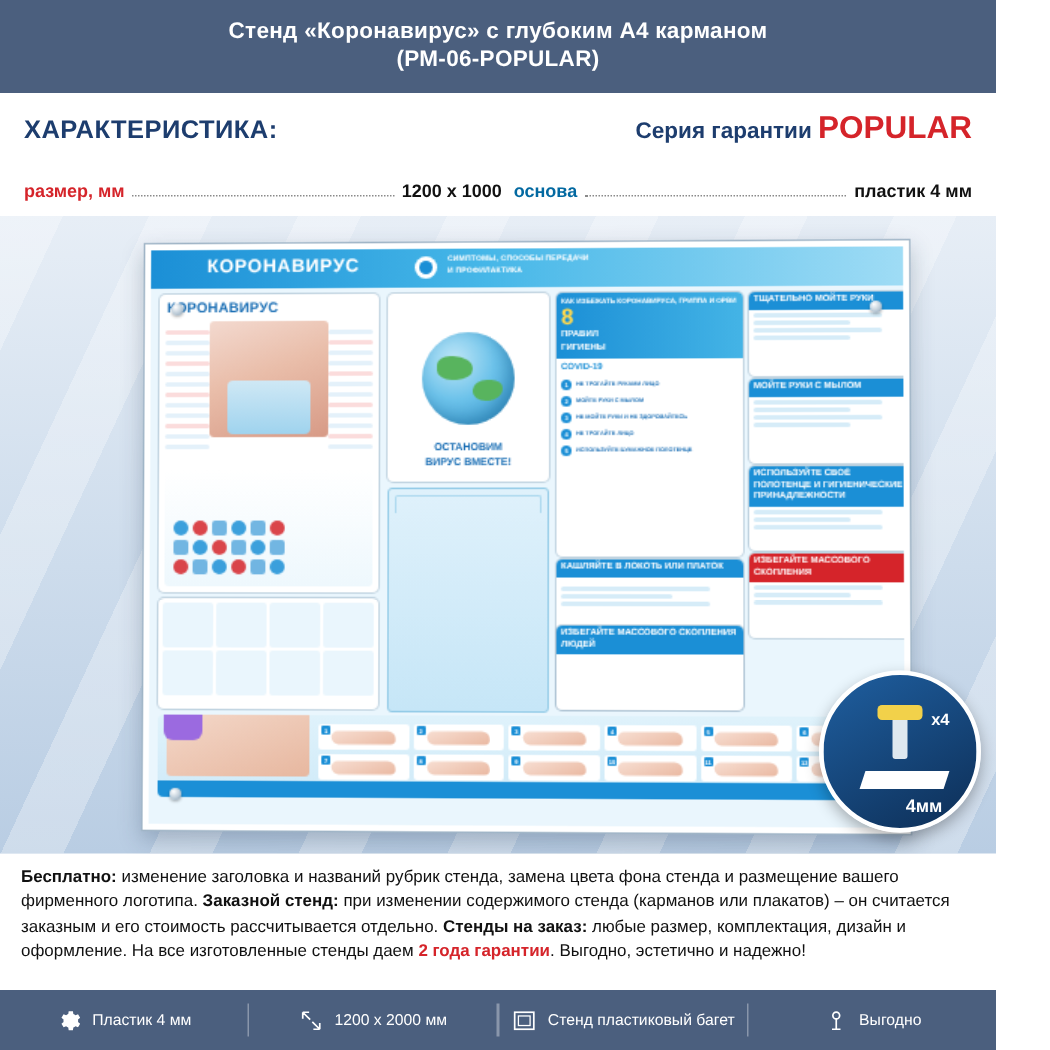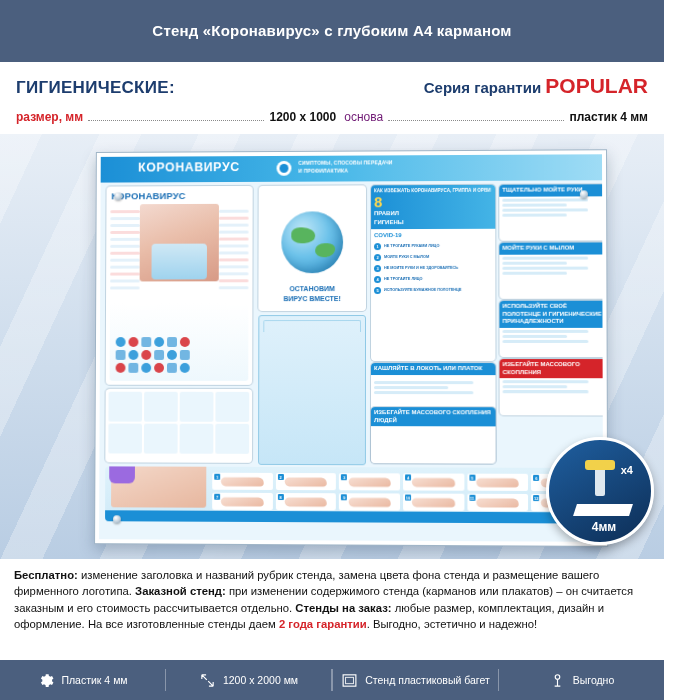--- a/index.html
+++ b/index.html
@@ -19,26 +19,26 @@
     text-align:center; line-height:1.25;
   }
   .header .h-line { font-size:15px; font-weight:700; letter-spacing:.2px; }
 
   
   .charblock { padding:12px 16px 4px 16px; }
   .charrow1 { display:flex; justify-content:space-between; align-items:baseline; }
   .char-title { font-size:17px; font-weight:700; color:#1d3d6e; letter-spacing:.3px; }
   .series { font-size:15px; font-weight:700; color:#1d3d6e; }
   .series .pop { color:#d5242a; font-size:21px; }
-  .charrow2 { display:flex; justify-content:space-between; align-items:baseline; margin-top:12px; font-size:12px; }
+  .charrow2 { display:flex; justify-content:space-between; align-items:baseline; margin-top:22px; font-size:12px; }
   .c-left { color:#d5242a; font-weight:700; white-space:nowrap; }
   .c-mid { flex:1; display:flex; align-items:baseline; color:#1b1b1b; }
   .dots { flex:1; border-bottom:1px dotted #8a8a8a; margin:0 5px 3px 5px; }
   .c-val { font-weight:700; color:#111; white-space:nowrap; }
-  .c-label2 { font-weight:400; color:#701a75; white-space:nowrap; margin-left:8px;}
+  .c-label2 { font-weight:700; color:#0369a1; white-space:nowrap; margin-left:8px;}
   .c-right { font-weight:700; color:#111; white-space:nowrap; }
 
   
   .imagearea {
     position:relative; margin:6px 0 0 0; height:425px;
     background:linear-gradient(180deg,#e7eef6 0%, #cddcec 55%, #b9cde3 100%);
     overflow:hidden;
   }
   .bg-diag { position:absolute; inset:0; opacity:.55;
     background:repeating-linear-gradient(115deg, rgba(255,255,255,.55) 0px, rgba(255,255,255,.55) 38px, rgba(255,255,255,0) 38px, rgba(255,255,255,0) 90px);
@@ -147,46 +147,47 @@
   .screw { position:absolute; width:8px; height:8px; border-radius:50%;
            background:radial-gradient(circle at 35% 30%, #ffffff, #b9c9d6 60%, #7f93a4 100%); box-shadow:0 1px 2px rgba(0,0,0,.3); }
 
   
   .callout { position:absolute; right:10px; bottom:14px; width:108px; height:108px; border-radius:50%;
     background:linear-gradient(150deg,#1f5fa0,#0d2e56); border:3px solid #ffffff; box-shadow:0 4px 10px rgba(0,0,0,.3); overflow:hidden;}
   .callout .mnt { position:absolute; left:50%; top:26px; transform:translateX(-50%); width:10px; height:30px; background:#dfe8ef; border-radius:2px; }
   .callout .mnt:after { content:""; position:absolute; left:-10px; top:-6px; width:30px; height:10px; background:#f2d14a; border-radius:3px; }
   .callout .plate { position:absolute; left:26px; bottom:26px; width:56px; height:12px; background:#ffffff; transform:skewX(-18deg); }
   .callout .x4 { position:absolute; right:18px; top:24px; color:#ffffff; font-size:11px; font-weight:700; }
-  .callout .mm { position:absolute; left:4px; bottom:8px; width:100%; text-align:center; color:#ffffff; font-size:12px; font-weight:700; }
+  .callout .mm { position:absolute; left:16px; bottom:8px; width:100%; text-align:center; color:#ffffff; font-size:12px; font-weight:700; }
 
   
   .para { padding:8px 14px 0 14px; font-size:11.3px; line-height:1.45; color:#111; text-align:left; }
   .para b { font-weight:700; }
   .para .red { color:#d5242a; font-weight:700; }
 
   
   .footer { position:absolute; left:0; bottom:0; width:100%; height:40px; background:#4b5f7e; color:#fff;
             display:flex; align-items:center; }
   .f-item { flex:1; display:flex; align-items:center; justify-content:center; gap:7px; font-size:10.5px; }
   .f-sep { width:1px; height:22px; background:rgba(255,255,255,.35); }
   .f-ico { width:17px; height:17px; flex:0 0 auto; }
 </style>
 </head>
 <body>
 
 <div class="page">
 
   <div class="header">
     <div class="h-line">Стенд «Коронавирус» с глубоким А4 карманом</div>
+    <div class="h-line">(РМ-06-POPULAR)</div>
   </div>
 
   <div class="charblock">
     <div class="charrow1">
-      <div class="char-title">ГИГИЕНИЧЕСКИЕ:</div>
+      <div class="char-title">ХАРАКТЕРИСТИКА:</div>
       <div class="series">
         <span>Серия гарантии</span>
         <span class="pop">POPULAR</span>
       </div>
     </div>
     <div class="charrow2">
       <div class="c-left">размер, мм</div>
       <div class="c-mid">
         <span class="dots"></span>
         <span class="c-val">1200 x 1000</span>

